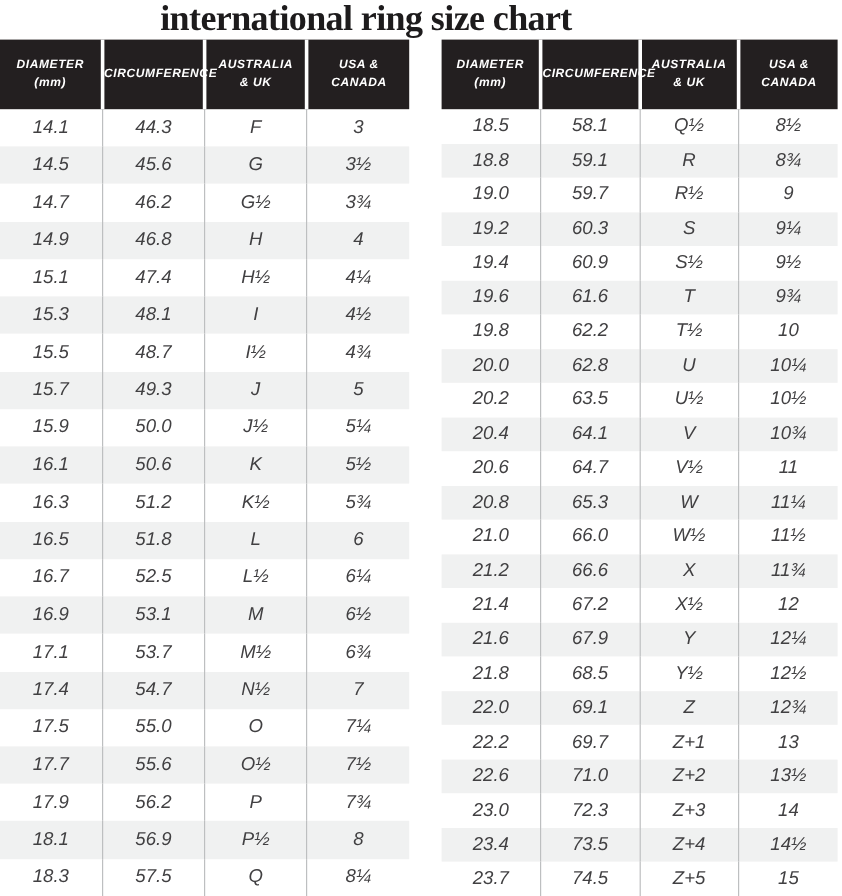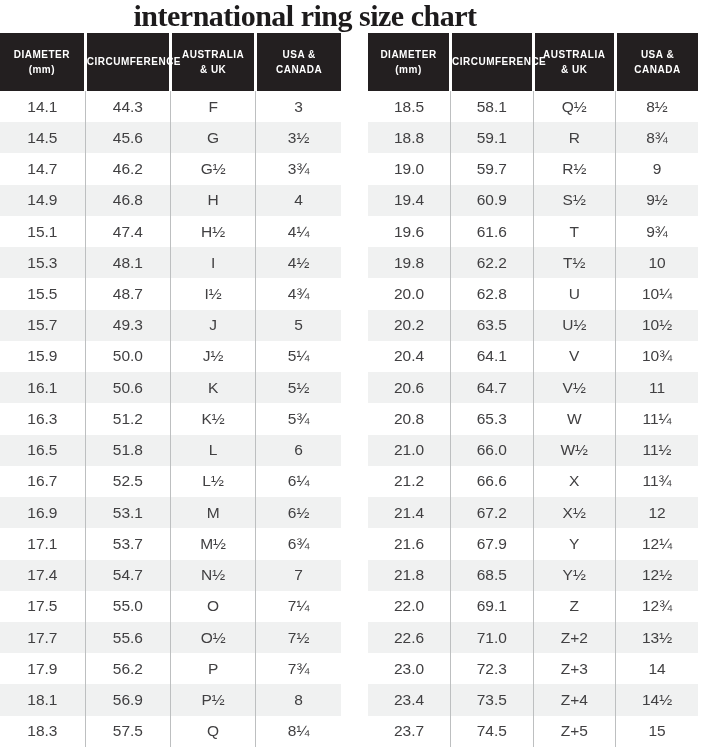--- a/index.html
+++ b/index.html
@@ -30,20 +30,21 @@
     font-weight: bold;
     font-size: 30px;
     letter-spacing: -0.5px;
     color: var(--title_text, #1d1b1c);
     white-space: nowrap;
   }
   .tables {
     flex: 1;
     display: flex;
     align-items: flex-start;
+    font-style: italic;
   }
   table.size-table {
     border-collapse: collapse;
     table-layout: fixed;
     height: 714px;
   }
   table.left-table  { width: 341px; }
   table.right-table { width: 330px; margin-right: 4px; }
   .size-table col { width: 25%; }
   .size-table th {
@@ -280,20 +281,26 @@
             <td>R</td>
             <td>8¾</td>
           </tr>
           <tr>
             <td>19.0</td>
             <td>59.7</td>
             <td>R½</td>
             <td>9</td>
           </tr>
           <tr>
+            <td>19.2</td>
+            <td>60.3</td>
+            <td>S</td>
+            <td>9¼</td>
+          </tr>
+          <tr>
             <td>19.4</td>
             <td>60.9</td>
             <td>S½</td>
             <td>9½</td>
           </tr>
           <tr>
             <td>19.6</td>
             <td>61.6</td>
             <td>T</td>
             <td>9¾</td>
@@ -364,20 +371,26 @@
             <td>Y½</td>
             <td>12½</td>
           </tr>
           <tr>
             <td>22.0</td>
             <td>69.1</td>
             <td>Z</td>
             <td>12¾</td>
           </tr>
           <tr>
+            <td>22.2</td>
+            <td>69.7</td>
+            <td>Z+1</td>
+            <td>13</td>
+          </tr>
+          <tr>
             <td>22.6</td>
             <td>71.0</td>
             <td>Z+2</td>
             <td>13½</td>
           </tr>
           <tr>
             <td>23.0</td>
             <td>72.3</td>
             <td>Z+3</td>
             <td>14</td>

